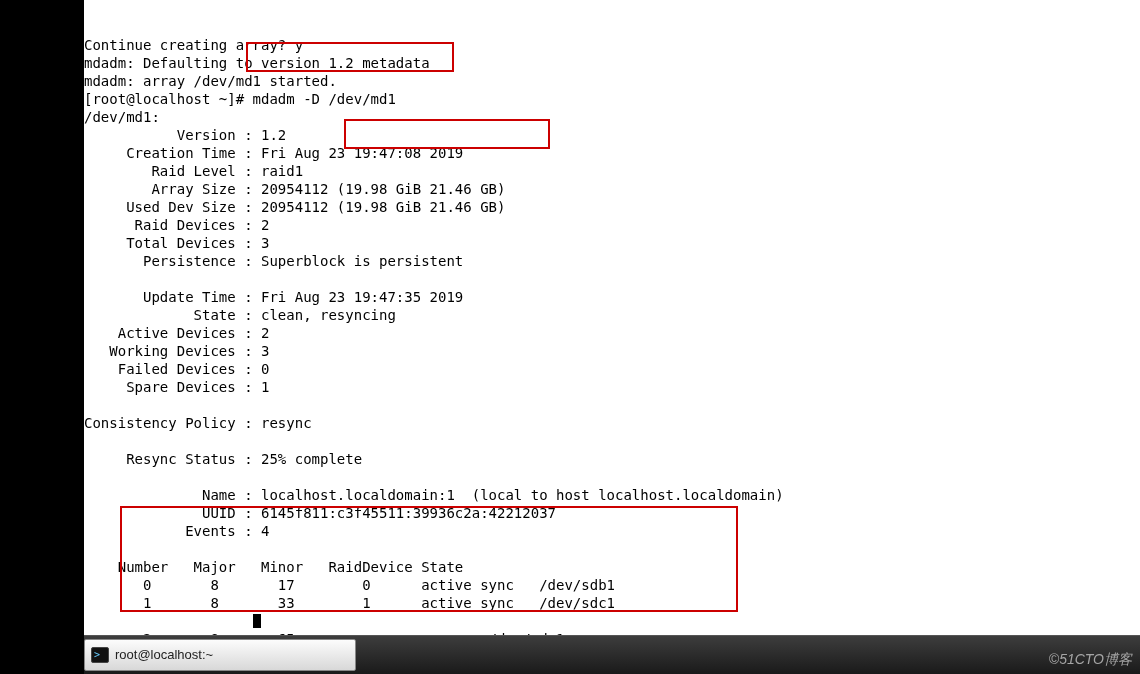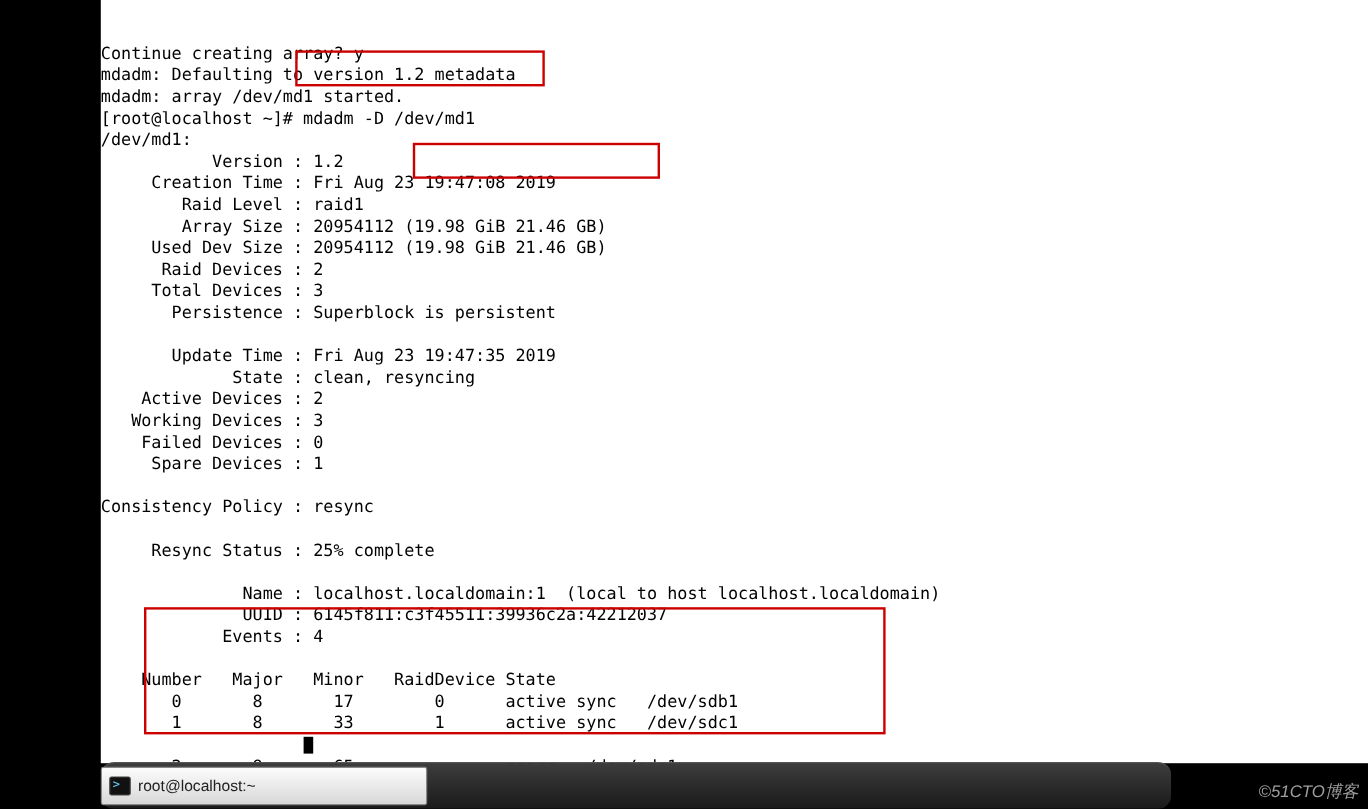--- a/index.html
+++ b/index.html
@@ -6,24 +6,23 @@
   .terminal{
     position:absolute;left:84px;top:0;width:1056px;height:636px;
     background:#fff;color:#000;
     white-space:pre;
   }
   .pad{padding:0;}
   .highlight1{
     position:absolute;border:2px solid #cc0000;pointer-events:none;
   }
   .taskbar{
-    position:absolute;left:84px;bottom:0;width:892px;height:38px;
+    position:absolute;left:84px;bottom:0;width:1056px;height:38px;
     background:linear-gradient(#3d3d3d,#1a1a1a);
     border-top:1px solid #555;
-    border-radius:11px;
   }
   .task-item{
     position:absolute;left:0;top:3px;height:30px;width:258px;
     background:linear-gradient(#fcfcfc,#d8d8d8);
     border:1px solid #888;border-radius:2px;
     display:flex;align-items:center;padding:0 6px;gap:6px;
     font-family:sans-serif;font-size:13px;color:#222;
   }
   .term-icon{
     width:16px;height:14px;background:#111;border:1px solid #444;border-radius:2px;position:relative;

